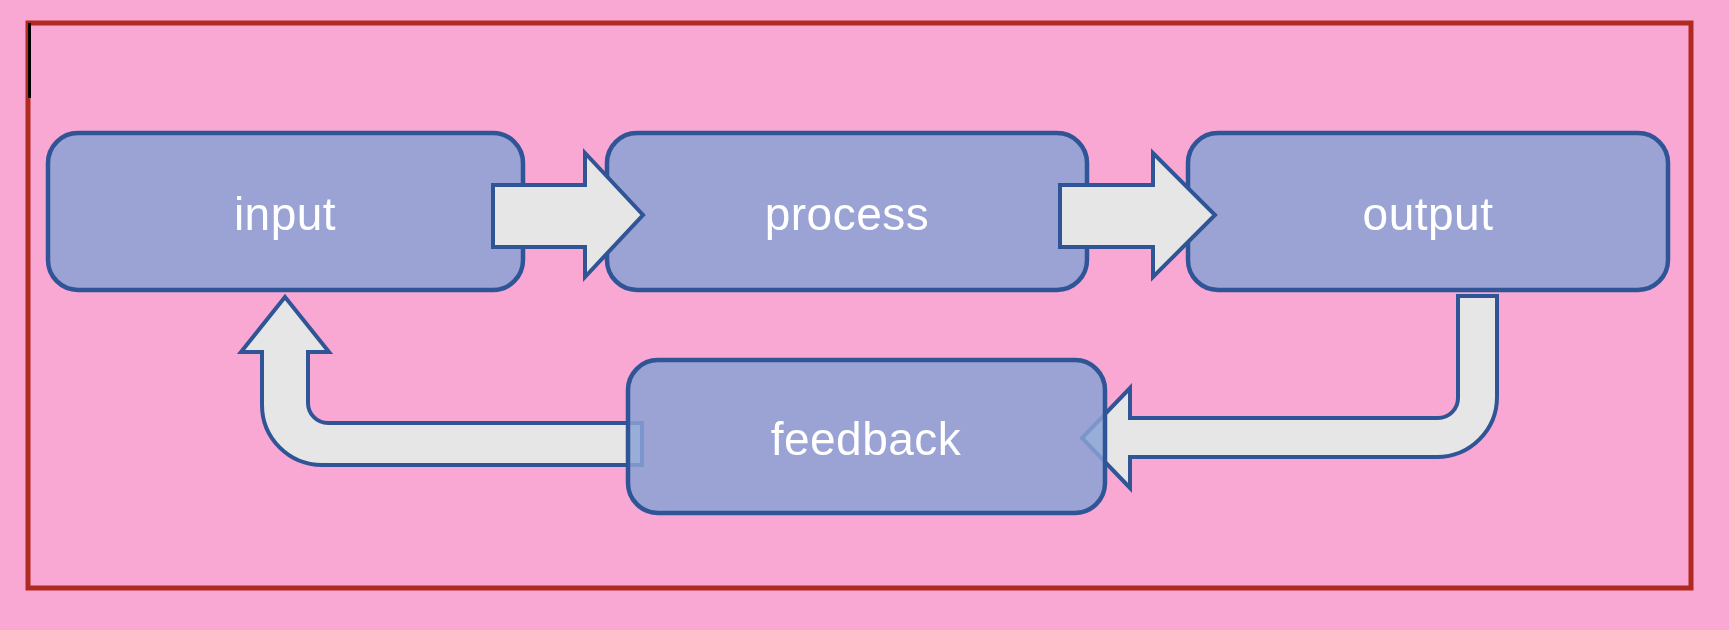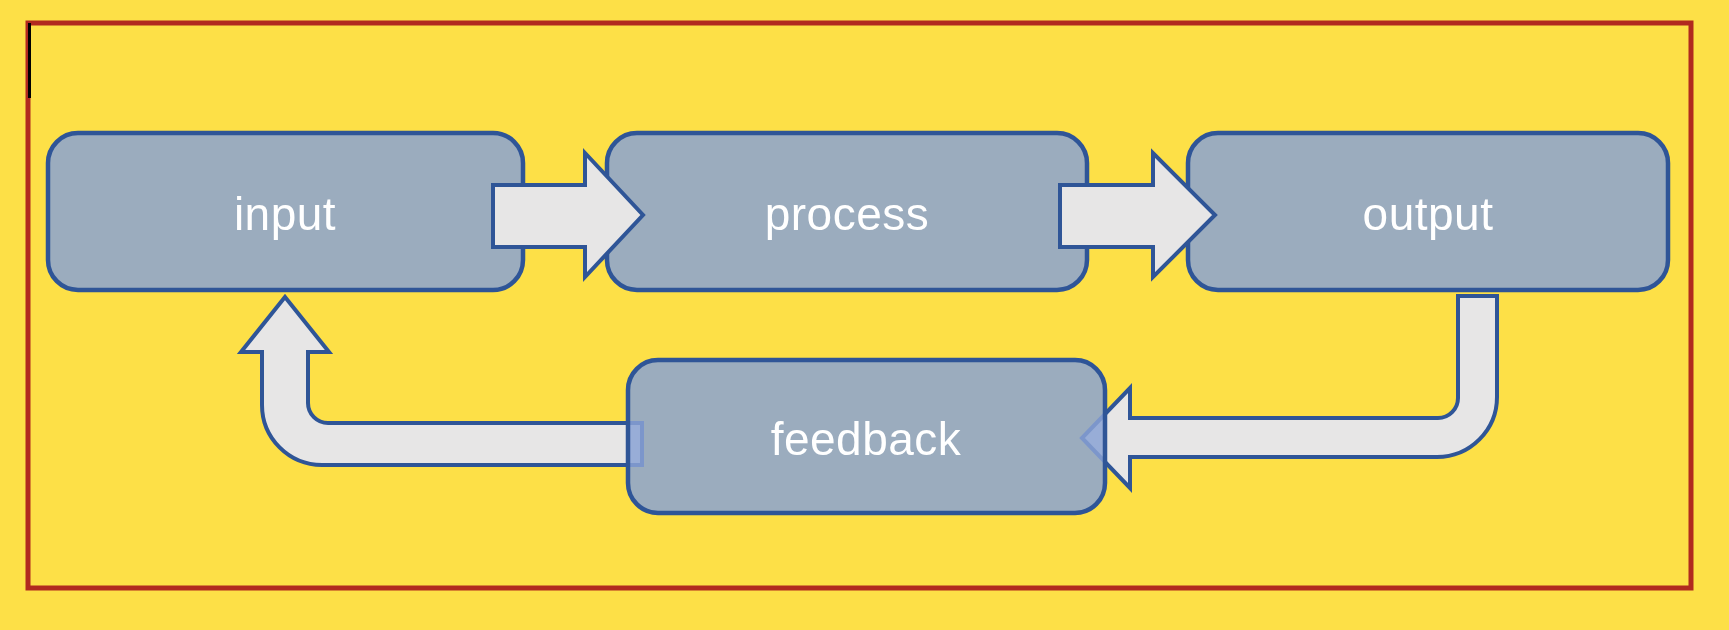--- a/index.html
+++ b/index.html
@@ -7,21 +7,21 @@
     padding: 0;
     background: #ffffff;
     width: 1729px;
     height: 630px;
     overflow: hidden;
   }
   .canvas-wrap {
     position: relative;
     width: 1729px;
     height: 630px;
-    background: #fde047;
+    background: #f9a8d4;
   }
   svg {
     display: block;
   }
   .node-label {
     font-family: "Liberation Sans", sans-serif;
     font-size: 46px;
     fill: #ffffff;
     text-anchor: middle;
     dominant-baseline: central;

